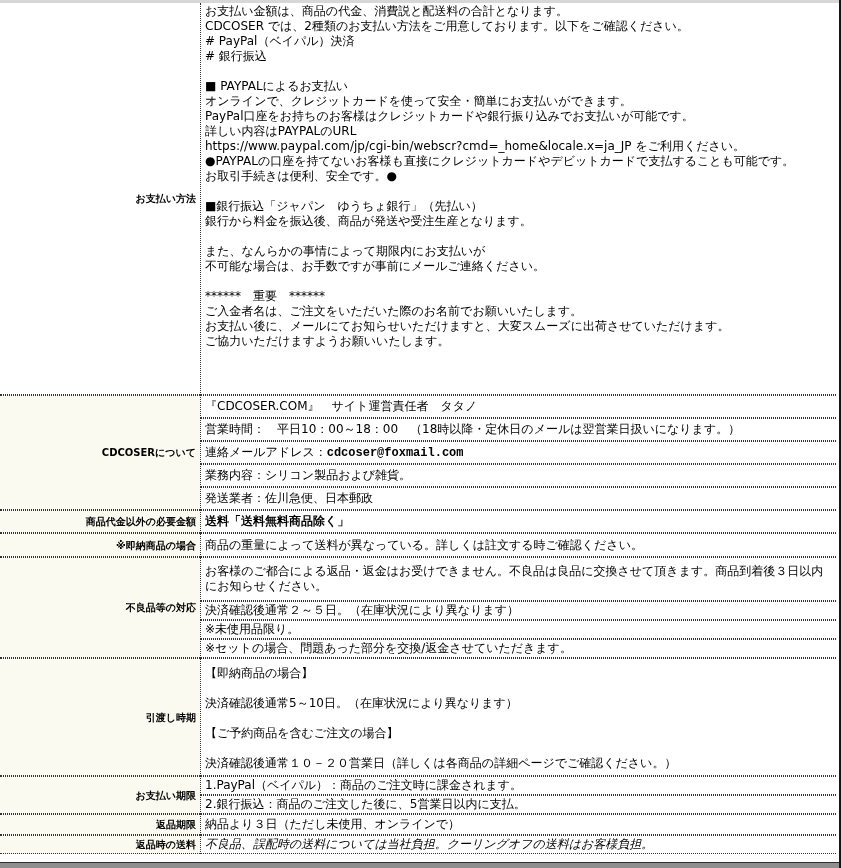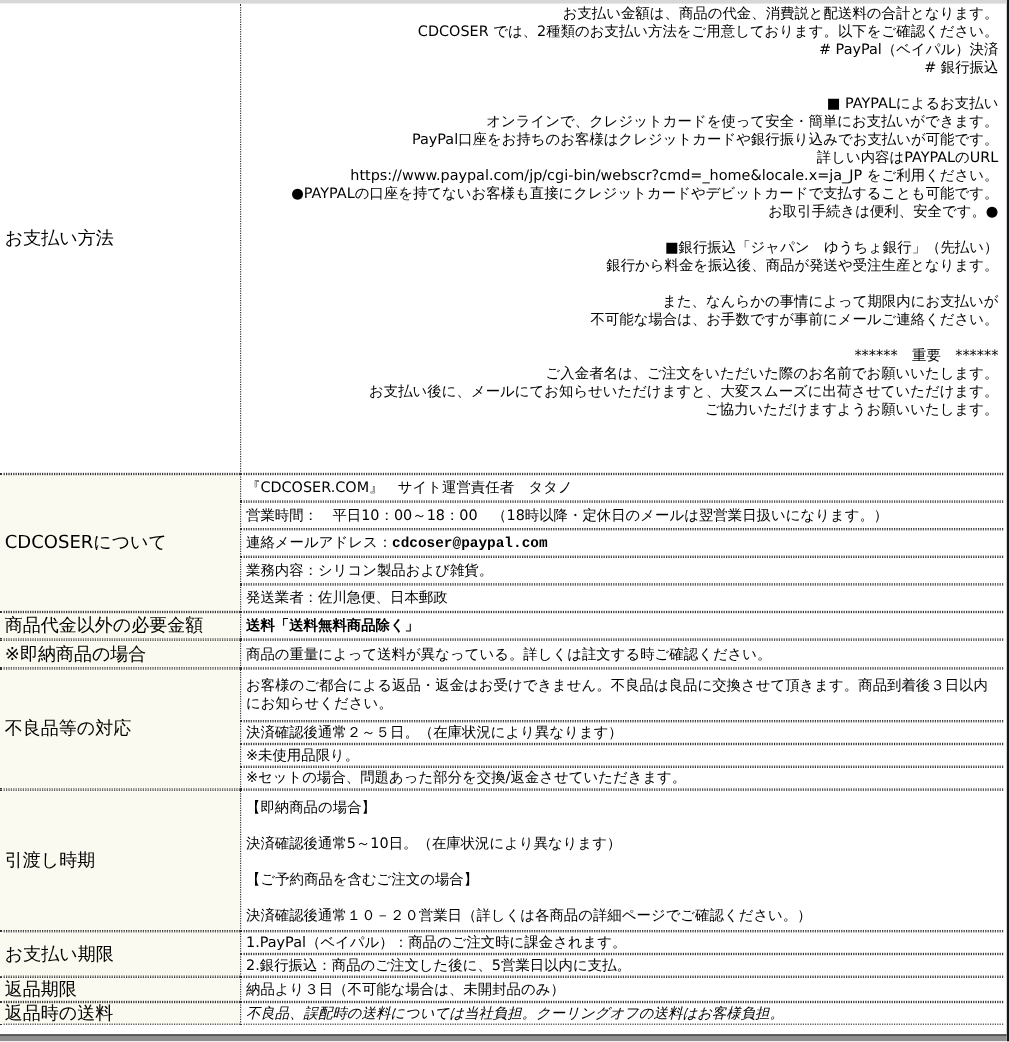--- a/index.html
+++ b/index.html
@@ -12,34 +12,34 @@
   .bottom-strip{
     position:absolute;bottom:0;left:0;right:0;height:6px;
     background:#8f8f8f;border-top:1px solid #2f2f2f;box-sizing:border-box;
   }
   table.info{
     border-collapse:separate;border-spacing:0;width:836px;
     table-layout:fixed;font-size:12px;line-height:15px;color:#000000;
   }
   td{padding:1px 4px;box-sizing:border-box;overflow:hidden;}
   td.label{
-    background:#fafaf0;font-weight:normal;text-align:left;vertical-align:middle;
+    background:#fafaf0;font-weight:bold;text-align:right;vertical-align:middle;
     border-top:1px dotted #333;border-bottom:1px dotted #333;
-    font-size:15px;
+    font-size:10px;
   }
   td.label.white-bg{background:#ffffff;}
   td.content{
     border-top:1px dotted #333;border-bottom:1px dotted #333;border-left:1px dotted #333;
     vertical-align:middle;white-space:pre-line;word-break:break-word;
   }
   td.content.top{vertical-align:top;}
   tr.first-row td{border-top:none;}
   .email{font-family:"Liberation Mono","DejaVu Sans Mono",monospace;font-weight:bold;}
   
-  .h-payment{height:392px;text-align:right;}
+  .h-payment{height:392px;}
   .h-sub{height:23px;}
   .h-fee{height:23px;font-weight:bold;}
   .h-ship{height:24px;}
   .h-defect1{height:44px;}
   .h-defect2{height:15px;}
   .h-defect3{height:12px;margin-left:48px;}
   .h-defect4{height:12px;}
   .h-delivery{height:118px;padding-top:7px;}
   .h-deadline{height:15px;}
   .h-return{height:21px;}
@@ -86,21 +86,21 @@
       </tr>
 
       <tr>
         <td class="label" rowspan="5">CDCOSERについて</td>
         <td class="content h-sub">『CDCOSER.COM』　サイト運営責任者　タタノ</td>
       </tr>
       <tr>
         <td class="content h-sub">営業時間：　平日10：00～18：00　（18時以降・定休日のメールは翌営業日扱いになります。）</td>
       </tr>
       <tr>
-        <td class="content h-sub"><span>連絡メールアドレス：</span><span class="email">cdcoser@paypal.com</span></td>
+        <td class="content h-sub"><span>連絡メールアドレス：</span><span class="email">cdcoser@foxmail.com</span></td>
       </tr>
       <tr>
         <td class="content h-sub">業務内容：シリコン製品および雑貨。</td>
       </tr>
       <tr>
         <td class="content h-sub">発送業者：佐川急便、日本郵政</td>
       </tr>
 
       <tr>
         <td class="label">商品代金以外の必要金額</td>
@@ -140,21 +140,21 @@
       <tr>
         <td class="label" rowspan="2">お支払い期限</td>
         <td class="content h-deadline">1.PayPal（ベイパル）：商品のご注文時に課金されます。</td>
       </tr>
       <tr>
         <td class="content h-deadline">2.銀行振込：商品のご注文した後に、5営業日以内に支払。</td>
       </tr>
 
       <tr>
         <td class="label">返品期限</td>
-        <td class="content h-return">納品より３日（不可能な場合は、未開封品のみ）</td>
+        <td class="content h-return">納品より３日（ただし未使用、オンラインで）</td>
       </tr>
 
       <tr>
         <td class="label">返品時の送料</td>
         <td class="content h-retship">不良品、誤配時の送料については当社負担。クーリングオフの送料はお客様負担。</td>
       </tr>
     </tbody>
   </table>
 
   <div class="bottom-strip"></div>

